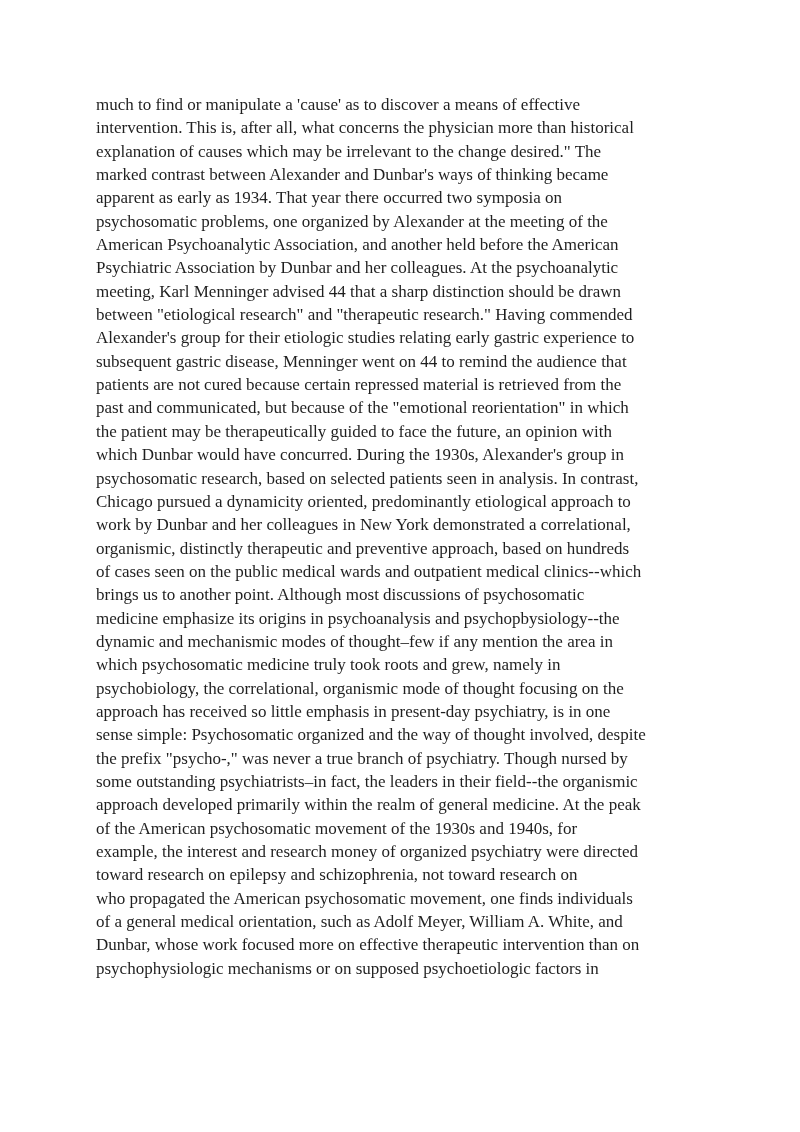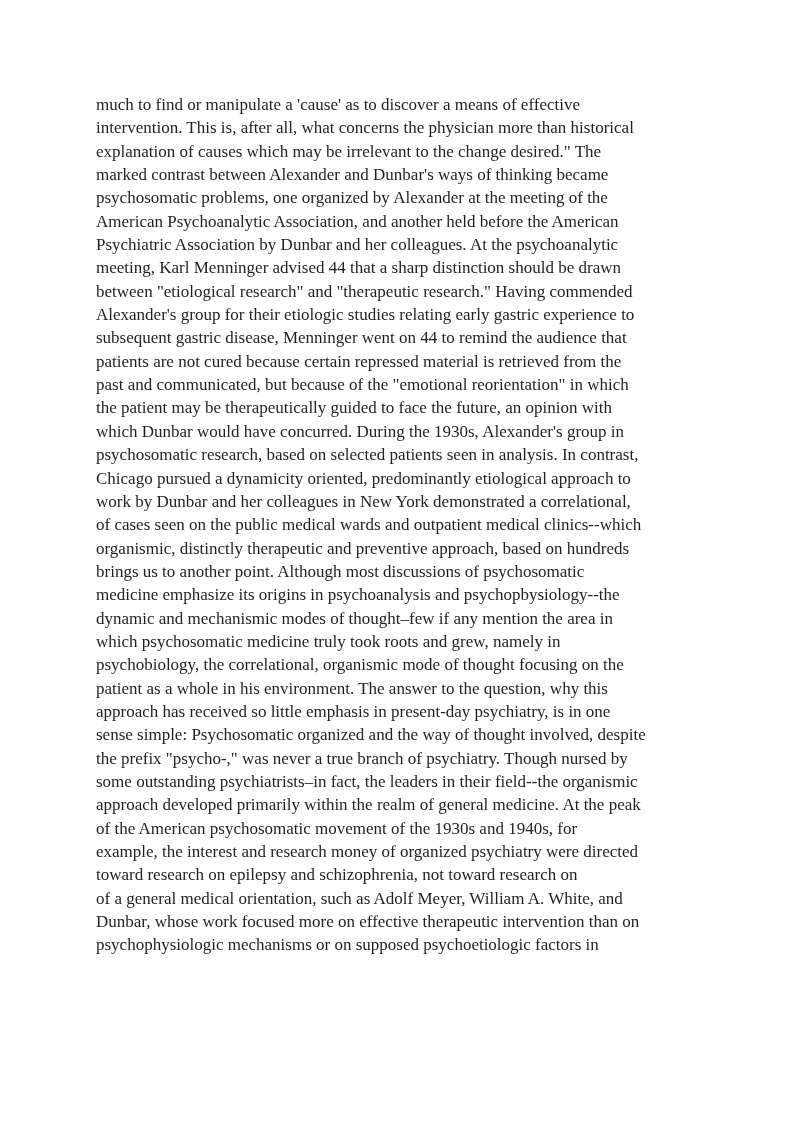--- a/index.html
+++ b/index.html
@@ -41,47 +41,48 @@
 </style>
 </head>
 <body>
 
 <div class="page">
   <div class="text-block">
       <div class="line">much to find or manipulate a 'cause' as to discover a means of effective</div>
       <div class="line">intervention. This is, after all, what concerns the physician more than historical</div>
       <div class="line">explanation of causes which may be irrelevant to the change desired." The</div>
       <div class="line">marked contrast between Alexander and Dunbar's ways of thinking became</div>
+      <div class="line">apparent as early as 1934. That year there occurred two symposia on</div>
       <div class="line">psychosomatic problems, one organized by Alexander at the meeting of the</div>
       <div class="line">American Psychoanalytic Association, and another held before the American</div>
       <div class="line">Psychiatric Association by Dunbar and her colleagues. At the psychoanalytic</div>
       <div class="line">meeting, Karl Menninger advised 44 that a sharp distinction should be drawn</div>
       <div class="line">between "etiological research" and "therapeutic research." Having commended</div>
       <div class="line">Alexander's group for their etiologic studies relating early gastric experience to</div>
       <div class="line">subsequent gastric disease, Menninger went on 44 to remind the audience that</div>
       <div class="line">patients are not cured because certain repressed material is retrieved from the</div>
       <div class="line">past and communicated, but because of the "emotional reorientation" in which</div>
       <div class="line">the patient may be therapeutically guided to face the future, an opinion with</div>
       <div class="line">which Dunbar would have concurred. During the 1930s, Alexander's group in</div>
       <div class="line">psychosomatic research, based on selected patients seen in analysis. In contrast,</div>
       <div class="line">Chicago pursued a dynamicity oriented, predominantly etiological approach to</div>
       <div class="line">work by Dunbar and her colleagues in New York demonstrated a correlational,</div>
+      <div class="line">organismic, distinctly therapeutic and preventive approach, based on hundreds</div>
       <div class="line">of cases seen on the public medical wards and outpatient medical clinics--which</div>
-      <div class="line">organismic, distinctly therapeutic and preventive approach, based on hundreds</div>
       <div class="line">brings us to another point. Although most discussions of psychosomatic</div>
       <div class="line">medicine emphasize its origins in psychoanalysis and psychopbysiology--the</div>
       <div class="line">dynamic and mechanismic modes of thought–few if any mention the area in</div>
       <div class="line">which psychosomatic medicine truly took roots and grew, namely in</div>
       <div class="line">psychobiology, the correlational, organismic mode of thought focusing on the</div>
-      <div class="line">patient as a whole in his environment. The answer to the question, why this</div>
       <div class="line">approach has received so little emphasis in present-day psychiatry, is in one</div>
       <div class="line">sense simple: Psychosomatic organized and the way of thought involved, despite</div>
       <div class="line">the prefix "psycho-," was never a true branch of psychiatry. Though nursed by</div>
       <div class="line">some outstanding psychiatrists–in fact, the leaders in their field--the organismic</div>
       <div class="line">approach developed primarily within the realm of general medicine. At the peak</div>
       <div class="line">of the American psychosomatic movement of the 1930s and 1940s, for</div>
       <div class="line">example, the interest and research money of organized psychiatry were directed</div>
       <div class="line">toward research on epilepsy and schizophrenia, not toward research on</div>
+      <div class="line">who propagated the American psychosomatic movement, one finds individuals</div>
       <div class="line">of a general medical orientation, such as Adolf Meyer, William A. White, and</div>
       <div class="line">Dunbar, whose work focused more on effective therapeutic intervention than on</div>
       <div class="line">psychophysiologic mechanisms or on supposed psychoetiologic factors in</div>
     </div>
 </div>
 
 </body></html>

